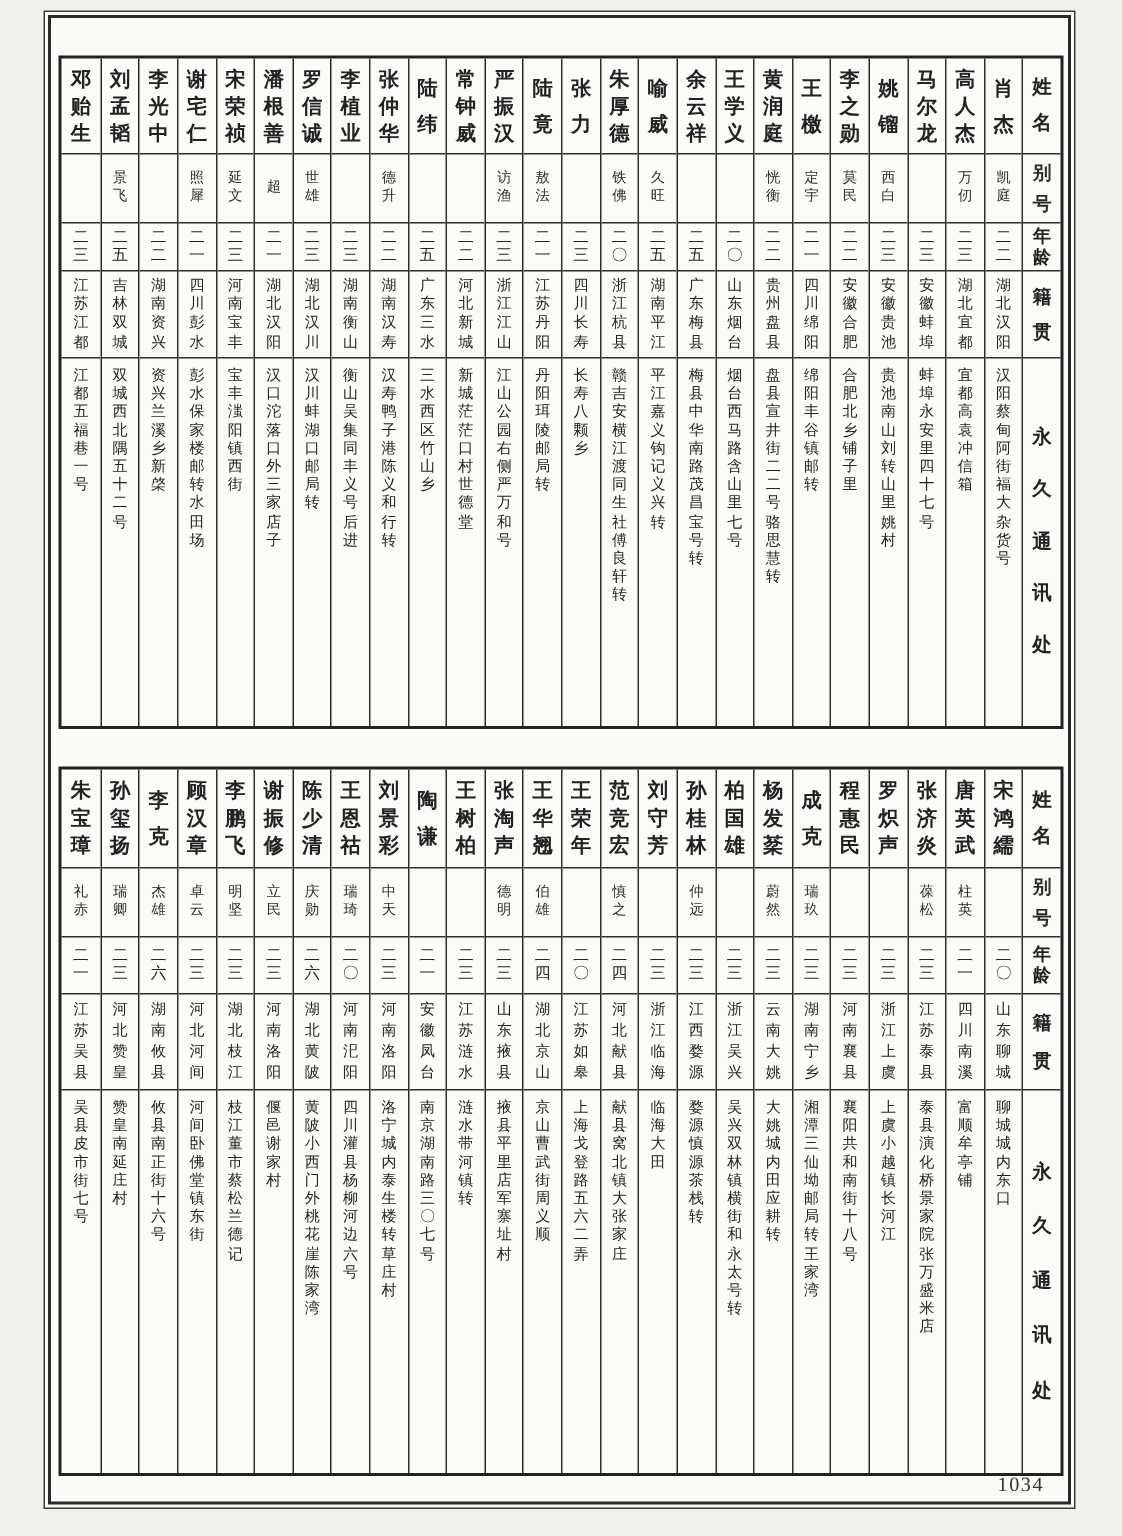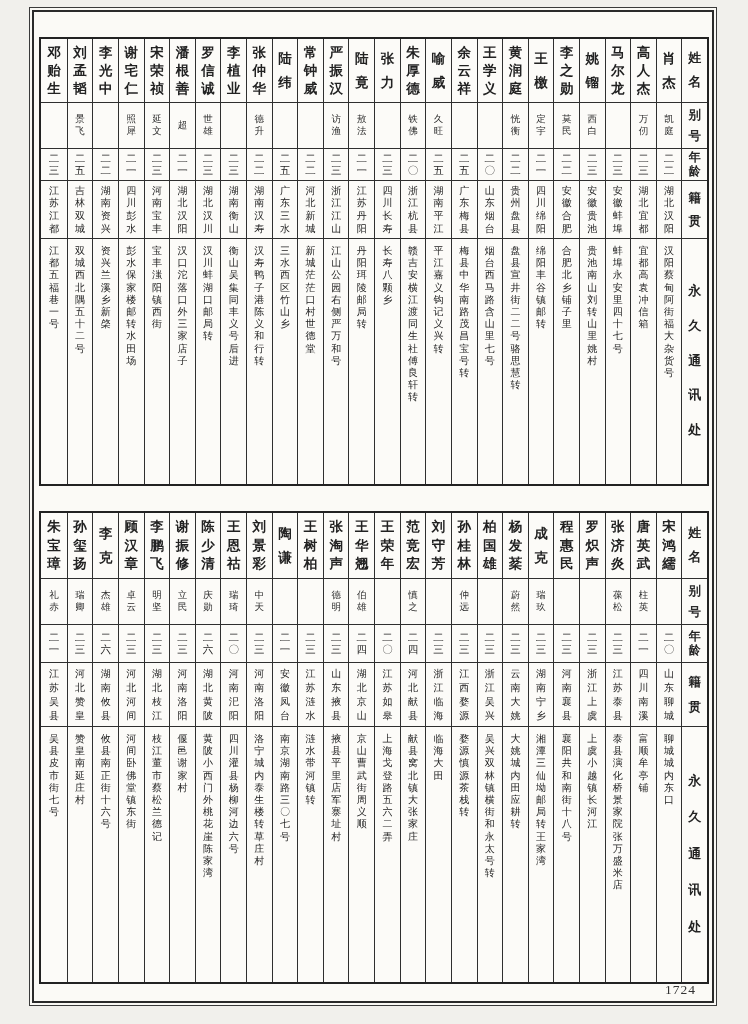--- a/index.html
+++ b/index.html
@@ -1638,15 +1638,15 @@
             <span class="ch">吴</span>
             <span class="ch">县</span>
             <span class="ch">皮</span>
             <span class="ch">市</span>
             <span class="ch">街</span>
             <span class="ch">七</span>
             <span class="ch">号</span>
           </div>
   </div>
       </div>
-    <div class="page-number">1724</div>
+    <div class="page-number">1034</div>
   </div>
 </div>
 
 </body></html>

